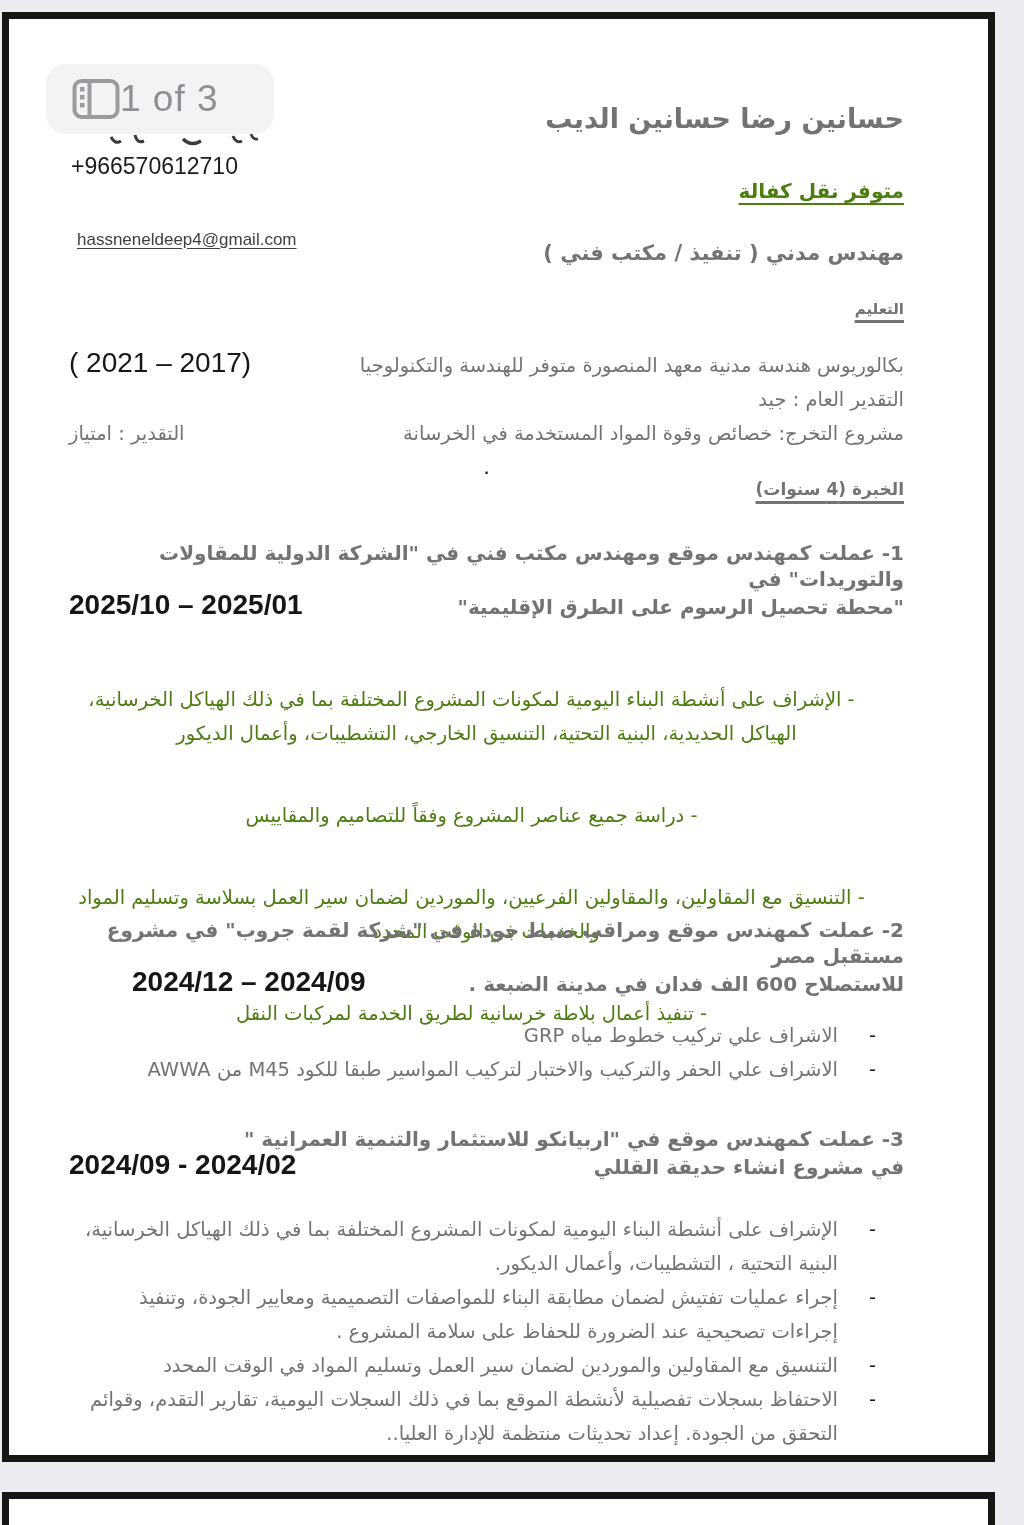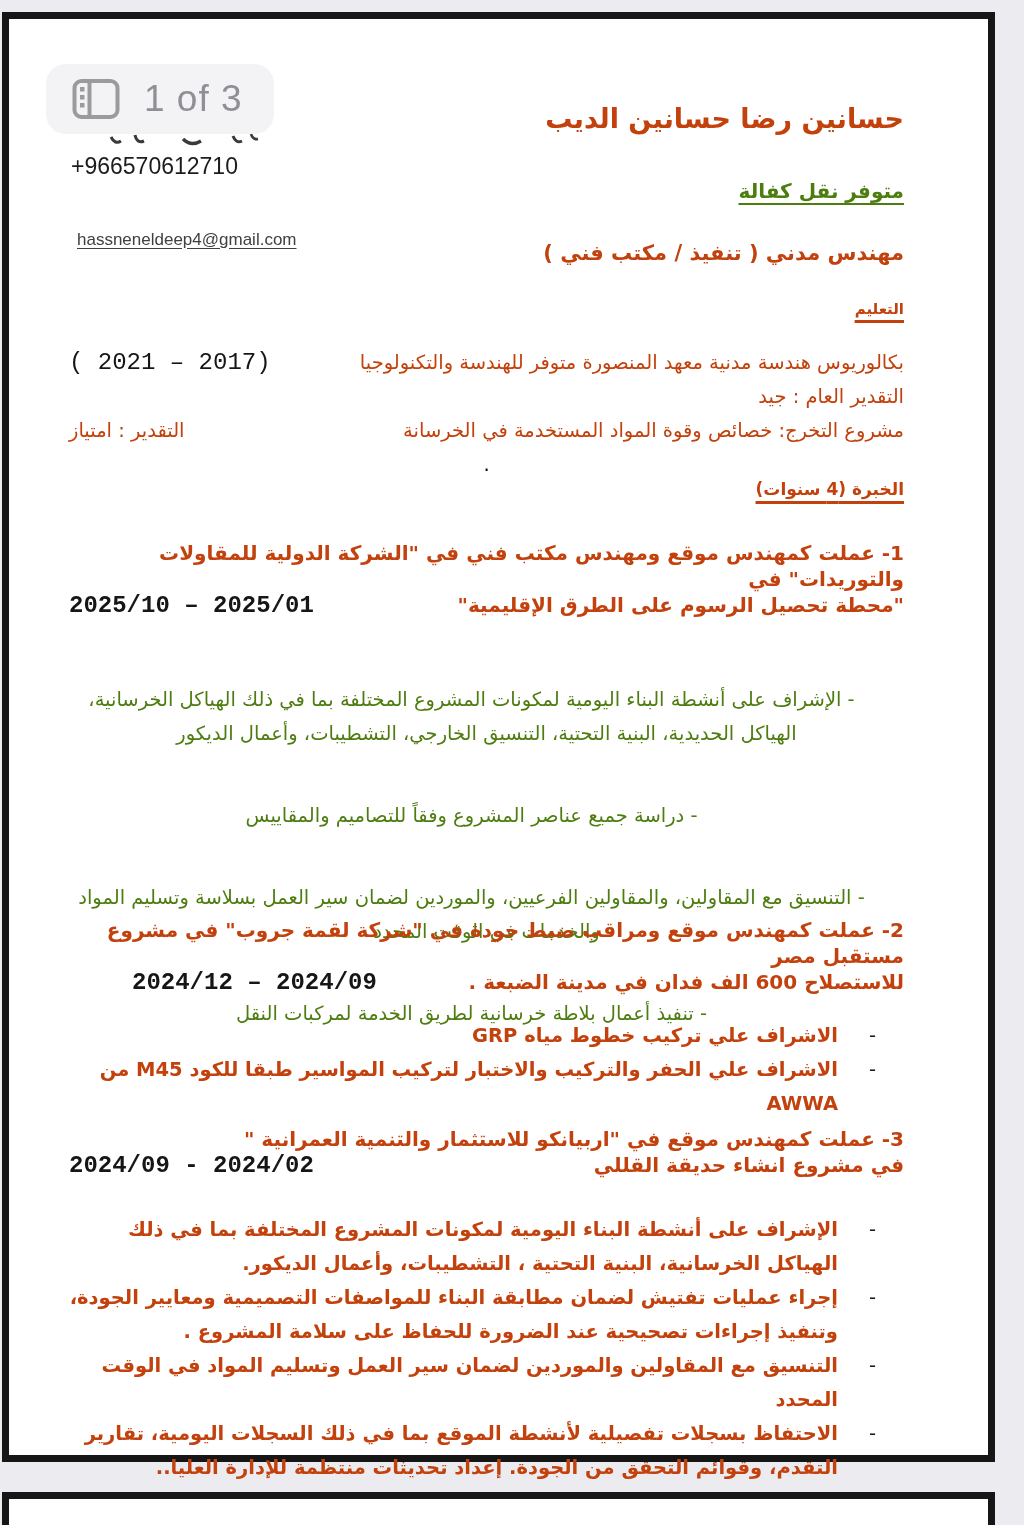--- a/index.html
+++ b/index.html
@@ -7,54 +7,54 @@
   body { font-family:"DejaVu Sans", sans-serif; background:#ecebf0; position:relative; overflow:hidden; }
   .canvas { position:absolute; inset:0; width:1024px; height:1525px; }
 
   .page { position:absolute; left:2px; width:993px; background:#ffffff; border:7px solid #161616; }
   .page1 { top:12px; height:1450px; }
   .page2 { top:1492px; height:40px; border-bottom:none; }
 
   
   .pill { position:absolute; left:37px; top:45px; width:228px; height:70px;
           background:rgba(243,243,246,.97); border-radius:20px;
-          display:flex; align-items:center; gap:24px; padding:0 18px 0 26px; cursor:default; }
+          display:flex; align-items:center; gap:0; padding:0 18px 0 26px; cursor:default; }
   .pill-label { font-family:"Liberation Sans", sans-serif; font-size:37px; color:#8f8f95; letter-spacing:1px; }
 
   
   .abs { position:absolute; }
-  .rtl { direction:rtl; unicode-bidi:plaintext; text-align:right; color:#c2410c; }
+  .rtl { direction:rtl; unicode-bidi:plaintext; text-align:right; color:#737373; }
   .name { top:84px; right:84px; font-size:27px; font-weight:bold; }
   .phone { top:134px; left:62px; font-size:23px; color:#1c1c1c; font-family:"Liberation Sans", sans-serif; }
   .sponsor { top:160px; right:84px; font-size:20px; font-weight:bold; color:#4d7c0f;
              text-decoration:underline; text-decoration-thickness:2px; text-underline-offset:5px; }
   .email { top:211px; left:68px; font-size:17px; color:#404040; text-decoration:underline;
            text-underline-offset:3px; font-family:"Liberation Sans", sans-serif; }
   .jobtitle { top:222px; right:84px; font-size:21px; font-weight:bold; }
   .h-underline { text-decoration:underline; text-decoration-thickness:2.5px; text-underline-offset:6px; }
   .edu-head { top:281px; right:84px; font-size:15px; font-weight:bold; }
   .exp-head { top:460px; right:84px; font-size:17px; font-weight:bold; }
 
   .block { left:60px; right:84px; font-size:19.5px; line-height:34px; }
   .row { display:flex; direction:rtl; justify-content:space-between; align-items:baseline; }
-  .dates { direction:ltr; font-family:Liberation Mono, monospace; font-size:24px; color:#161616; white-space:nowrap; }
+  .dates { direction:ltr; font-family:Liberation Sans, sans-serif; font-size:28px; color:#161616; white-space:nowrap; }
   .edu-block { top:327px; }
   .dot-row { text-align:center; direction:ltr; }
 
   .job-title-block { font-weight:bold; font-size:20px; line-height:26px; }
   .jt1 { top:521px; }
   .jb1 { top:616px; }
   .jb1 p { direction:rtl; text-align:center; text-indent:30px; color:#4d7c0f;margin-top:48px; }
   .jt2 { top:898px; }
   .jb2 { top:1000px; }
   .jt3 { top:1107px; }
   .jb3 { top:1194px; }
   .dash-row { display:flex; direction:rtl; align-items:flex-start; padding-right:28px; line-height:34px; color:#1a1a1a; }
   .dash-marker { width:22px; flex:0 0 22px; text-align:right; }
-  .dash-text { flex:1; text-align:right; padding-right:16px;font-weight:bold; }
+  .dash-text { flex:1; text-align:right; padding-right:16px; }
 
   
   .marks { top:112px; left:96px; width:170px; height:18px; }
   .marks svg { display:block; }
 </style>
 </head>
 <body>
 
 <div class="canvas">
 

